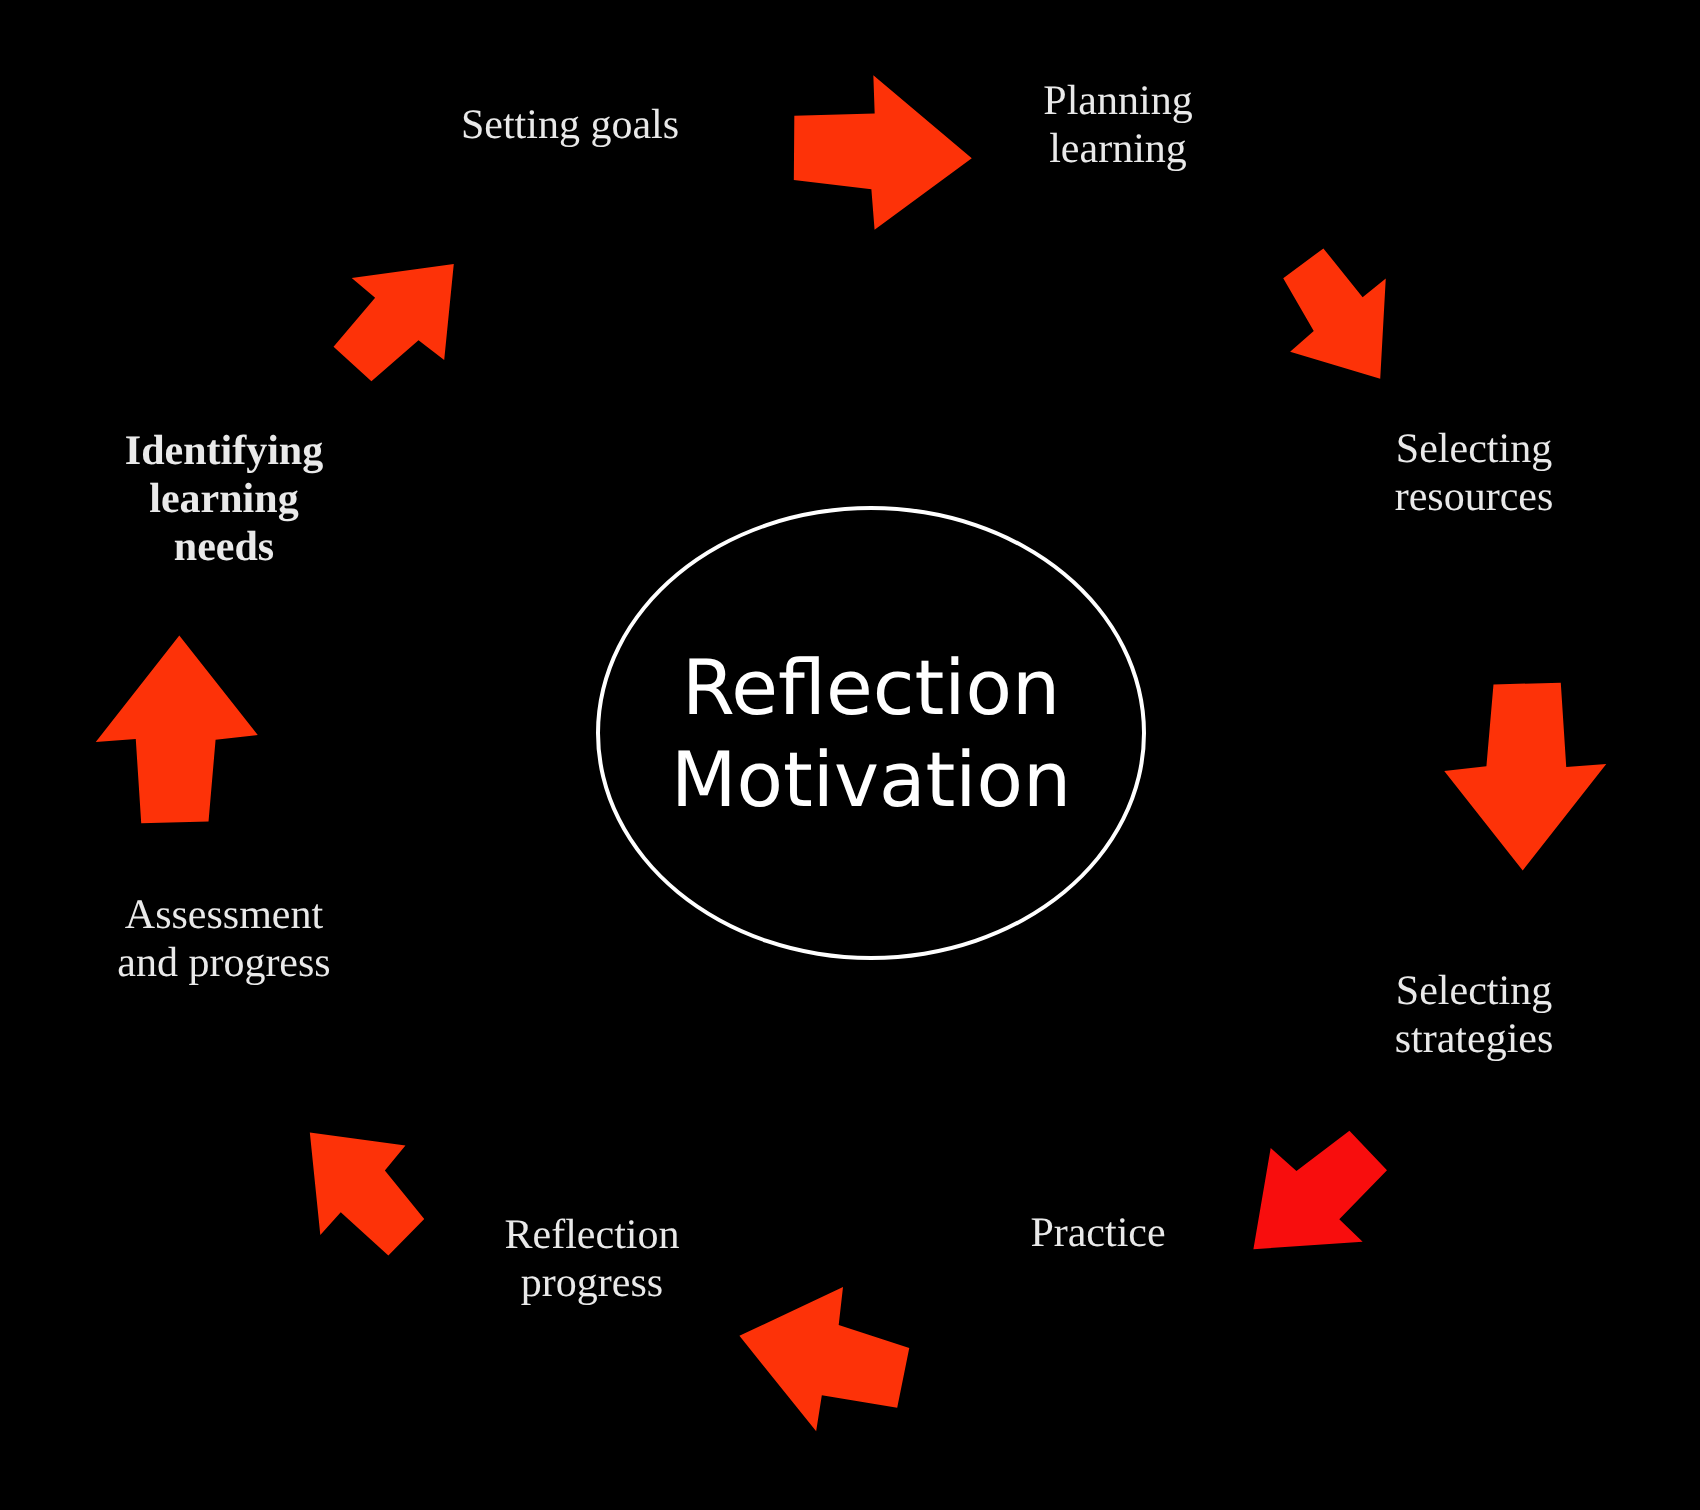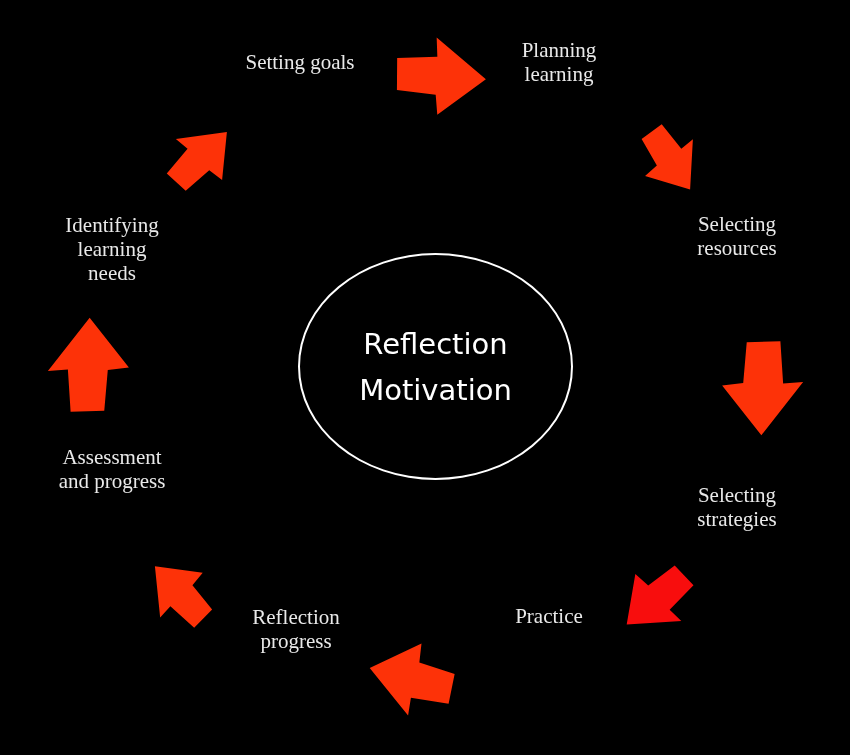--- a/index.html
+++ b/index.html
@@ -31,49 +31,49 @@
     top: 253px;
     width: 271px;
     height: 223px;
     border: 2px solid #ffffff;
     border-radius: 50%;
     display: flex;
     flex-direction: column;
     align-items: center;
     justify-content: center;
     font-family: "DejaVu Sans", "Liberation Sans", sans-serif;
-    font-size: 29px;
+    font-size: 38px;
     line-height: 46px;
     color: #ffffff;
   }
   .arrow {
     position: absolute;
     display: block;
   }
 </style>
 </head>
 <body>
 
 <div class="diagram">
 
-  <div class="stage" style="left:220px; top:50px; width:160px;">Setting goals</div>
+  <div class="stage" style="left:205px; top:50px; width:160px;">Setting goals</div>
 
   <div class="stage" style="left:509px; top:38px; width:100px;">Planning learning</div>
 
   <div class="stage" style="left:687px; top:212px; width:100px;font-family:Liberation Serif, serif;">Selecting resources</div>
 
   <div class="stage" style="left:687px; top:442px; width:100px;margin-top:41px;">Selecting strategies</div>
 
   <div class="stage" style="left:489px; top:604px; width:120px;">Practice</div>
 
   <div class="stage" style="left:240px; top:605px; width:112px;">Reflection progress</div>
 
   <div class="stage" style="left:47px; top:445px; width:130px;">Assessment and progress</div>
 
-  <div class="stage" style="left:57px; top:213px; width:110px;">Identifying learning needs</div>
+  <div class="stage" style="left:57px; top:213px; width:110px;font-weight:bold;">Identifying learning needs</div>
 
   <div class="center-ellipse">
     <span>Reflection</span>
     <span>Motivation</span>
   </div>
 
   <svg class="arrow" style="left:393px; top:34px; transform:rotate(4deg) scale(1);" width="96" height="84" viewBox="0 0 96 84">
     <path d="M3,27 L43,23 L41,4 L93,42 L47,81 L44,61 L5,59 Z" fill="#fd3208"></path>
   </svg>
 

